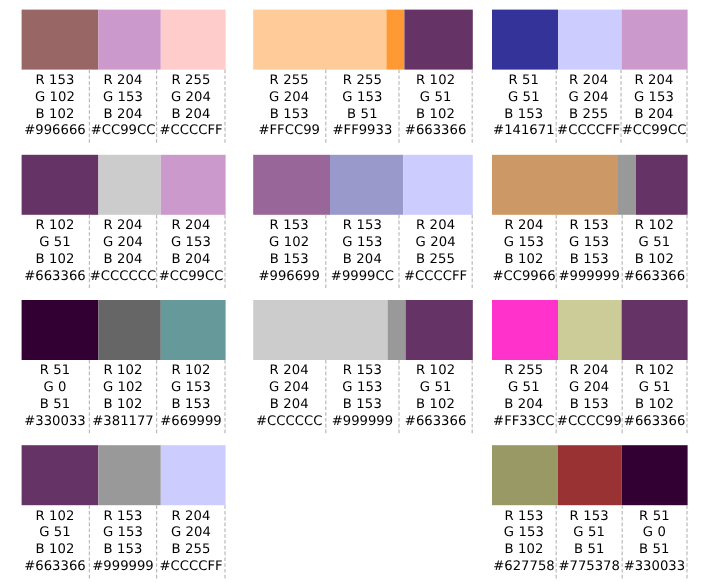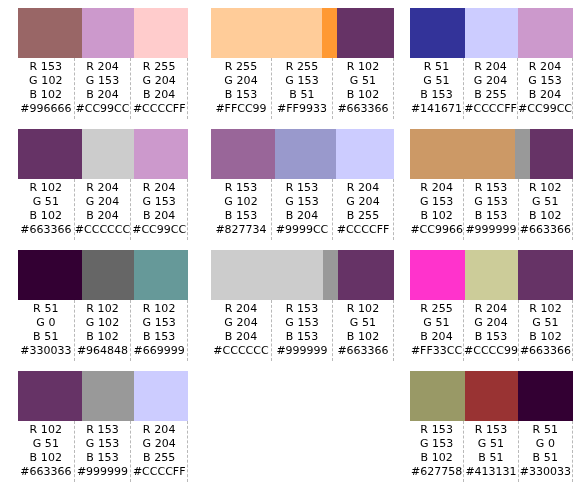--- a/index.html
+++ b/index.html
@@ -198,21 +198,21 @@
         <div class="swatch-strip">
           <span class="swatch" style="background: rgb(153, 102, 153); width: 35%;"></span>
           <span class="swatch" style="background: rgb(153, 153, 204); width: 33.5%;"></span>
           <span class="swatch" style="background: rgb(204, 204, 255); width: 31.5%;"></span>
         </div>
         <div class="value-table">
           <div class="value-cell">
             <span class="value-line">R 153</span>
             <span class="value-line">G 102</span>
             <span class="value-line">B 153</span>
-            <span class="value-line hexline">#827734</span>
+            <span class="value-line hexline">#996699</span>
           </div>
           <div class="value-cell">
             <span class="value-line">R 153</span>
             <span class="value-line">G 153</span>
             <span class="value-line">B 204</span>
             <span class="value-line hexline">#9999CC</span>
           </div>
           <div class="value-cell">
             <span class="value-line">R 204</span>
             <span class="value-line">G 204</span>
@@ -260,21 +260,21 @@
           <div class="value-cell">
             <span class="value-line">R 51</span>
             <span class="value-line">G 0</span>
             <span class="value-line">B 51</span>
             <span class="value-line hexline">#330033</span>
           </div>
           <div class="value-cell">
             <span class="value-line">R 102</span>
             <span class="value-line">G 102</span>
             <span class="value-line">B 102</span>
-            <span class="value-line hexline">#964848</span>
+            <span class="value-line hexline">#381177</span>
           </div>
           <div class="value-cell">
             <span class="value-line">R 102</span>
             <span class="value-line">G 153</span>
             <span class="value-line">B 153</span>
             <span class="value-line hexline">#669999</span>
           </div>
         </div>
       </div>
       <div class="palette-group group-col-1">
@@ -371,21 +371,21 @@
           <div class="value-cell">
             <span class="value-line">R 153</span>
             <span class="value-line">G 153</span>
             <span class="value-line">B 102</span>
             <span class="value-line hexline">#627758</span>
           </div>
           <div class="value-cell">
             <span class="value-line">R 153</span>
             <span class="value-line">G 51</span>
             <span class="value-line">B 51</span>
-            <span class="value-line hexline">#413131</span>
+            <span class="value-line hexline">#775378</span>
           </div>
           <div class="value-cell">
             <span class="value-line">R 51</span>
             <span class="value-line">G 0</span>
             <span class="value-line">B 51</span>
             <span class="value-line hexline">#330033</span>
           </div>
         </div>
       </div>
     </div>

